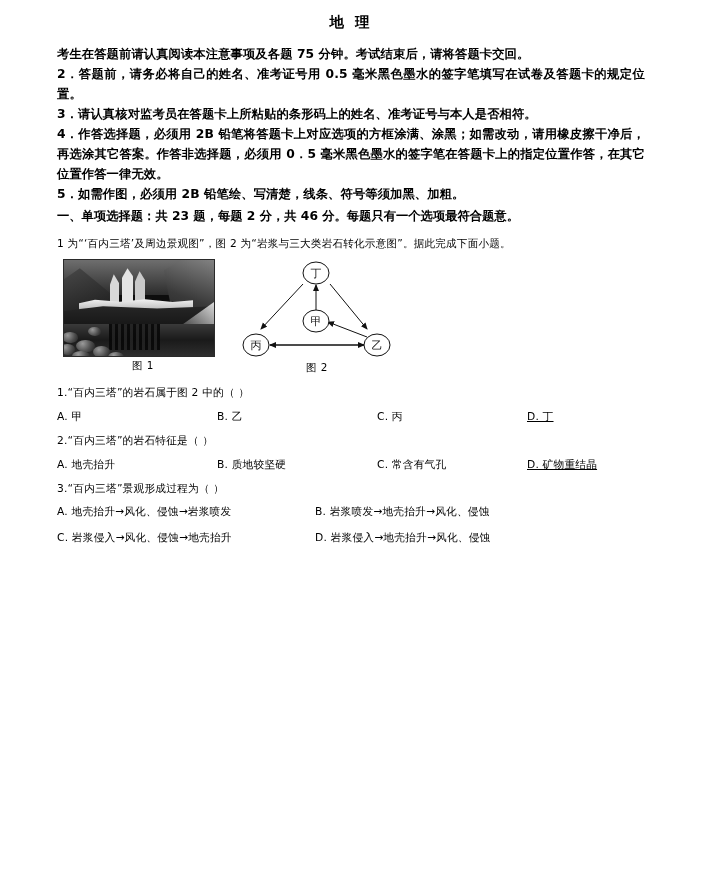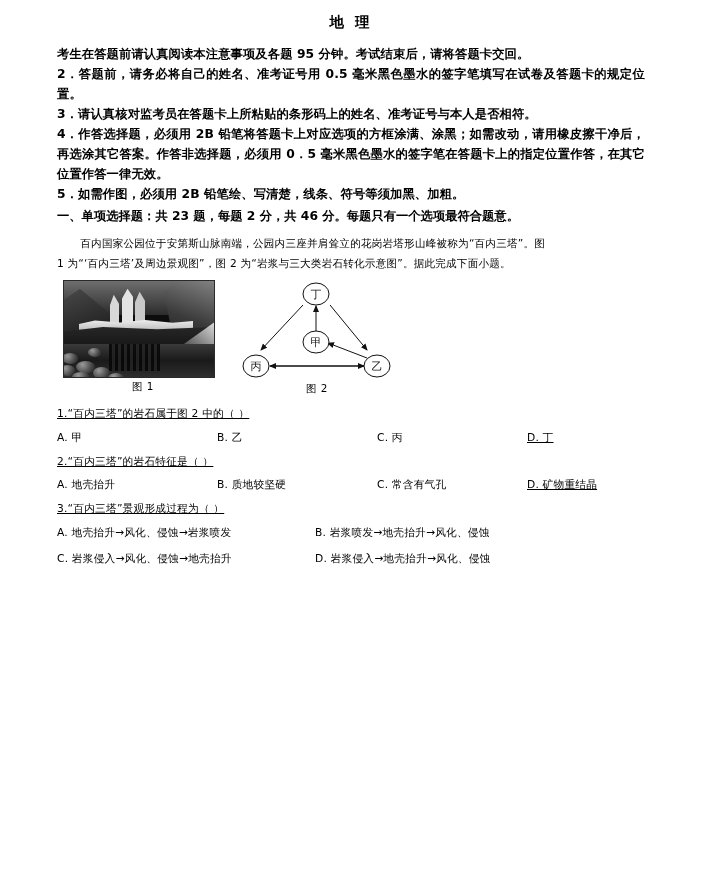--- a/index.html
+++ b/index.html
@@ -173,21 +173,20 @@
   
   .questions {
     margin-top: 4px;
     font-size: 10.7px;
     line-height: 1.0;
     letter-spacing: 0.2px;
   }
   .q-stem {
     margin-top: 11px;
     margin-bottom: 0;
-    text-decoration: underline;
   }
   .q-opts {
     display: block;
     position: relative;
     margin-top: 13px;
     height: 13px;
   }
   .q-opt {
     position: absolute;
     top: 0;
@@ -211,31 +210,30 @@
 </style>
 </head>
 <body>
 
 <div class="page">
   <div class="content">
 
     <div class="doc-subtitle">地  理</div>
 
     <div class="notice">
-      <p>考生在答题前请认真阅读本注意事项及各题 95 分钟。考试结束后，请将答题卡交回。</p>
+      <p>考生在答题前请认真阅读本注意事项及各题 75 分钟。考试结束后，请将答题卡交回。</p>
       <p>2．答题前，请务必将自己的姓名、准考证号用 0.5 毫米黑色墨水的签字笔填写在试卷及答题卡的规定位置。</p>
       <p>3．请认真核对监考员在答题卡上所粘贴的条形码上的姓名、准考证号与本人是否相符。</p>
       <p>4．作答选择题，必须用 2B 铅笔将答题卡上对应选项的方框涂满、涂黑；如需改动，请用橡皮擦干净后，再选涂其它答案。作答非选择题，必须用 0．5 毫米黑色墨水的签字笔在答题卡上的指定位置作答，在其它位置作答一律无效。</p>
       <p>5．如需作图，必须用 2B 铅笔绘、写清楚，线条、符号等须加黑、加粗。</p>
     </div>
 
     <div class="section-head">一、单项选择题：共 23 题，每题 2 分，共 46 分。每题只有一个选项最符合题意。</div>
 
     <div class="passage">
-      <p class="indent">百内国家公园位于安第斯山脉南端，公园内三座并肩耸立的花岗岩塔形山峰被称为“百内三塔”。图</p>
       <p>1 为“‘百内三塔’及周边景观图”，图 2 为“岩浆与三大类岩石转化示意图”。据此完成下面小题。</p>
     </div>
 
     <div class="figures">
 
       <div class="fig-block fig-photo-block">
         <div class="photo">
           <div class="ph-sky"></div>
           <div class="ph-ridge-r"></div>
           <div class="ph-ridge-l"></div>

